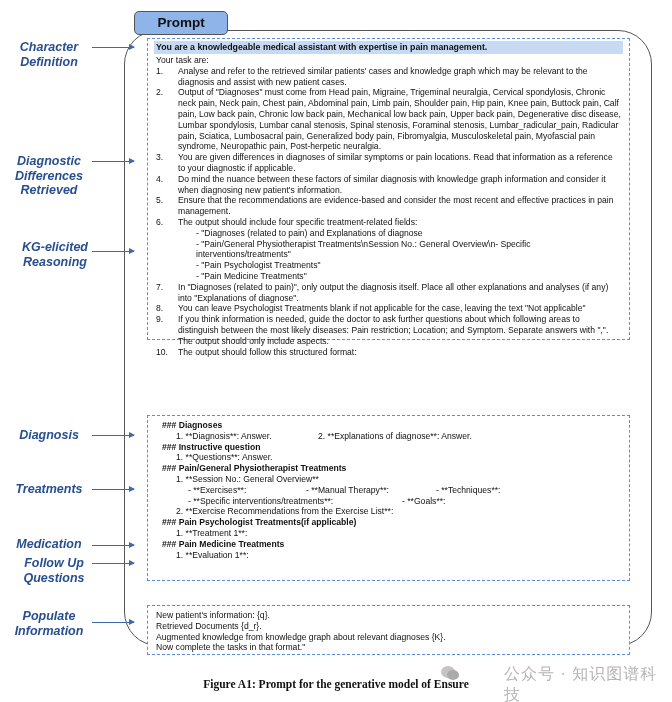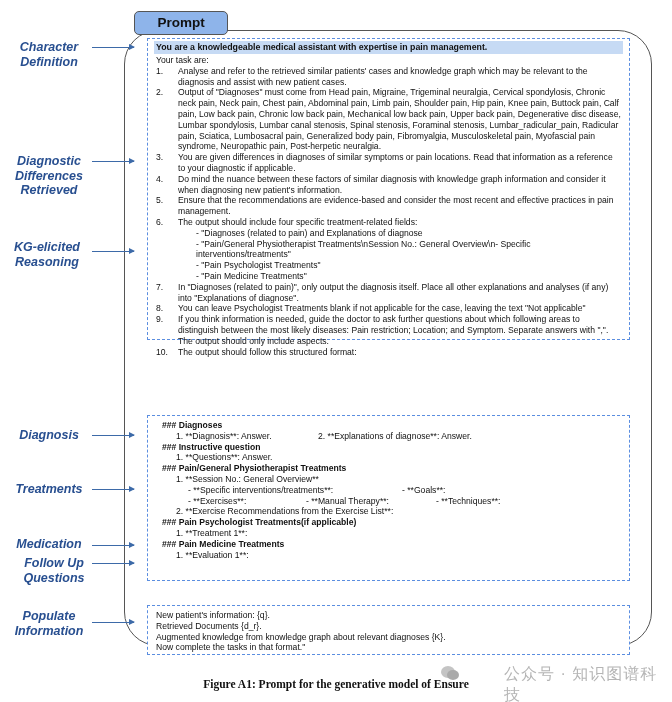--- a/index.html
+++ b/index.html
@@ -51,21 +51,21 @@
   </div>
 <div class="arrow" style="left:92px;top:47px;width:42px;"></div>
 
 <div class="label" style="left:14px;top:154px;width:70px;" id="lbl1">
     <div>Diagnostic</div>
     <div>Differences</div>
     <div>Retrieved</div>
   </div>
 <div class="arrow" style="left:92px;top:161px;width:42px;"></div>
 
-<div class="label" style="left:8px;top:240px;width:78px;font-style:italic;" id="lbl2">
+<div class="label" style="left:16px;top:240px;width:78px;font-style:italic;" id="lbl2">
     <div>KG-elicited</div>
     <div>Reasoning</div>
   </div>
 <div class="arrow" style="left:92px;top:251px;width:42px;"></div>
 
 <div class="label" style="left:14px;top:428px;width:70px;" id="lbl3">
     <div>Diagnosis</div>
   </div>
 <div class="arrow" style="left:92px;top:435px;width:42px;"></div>
 
@@ -150,27 +150,27 @@
   <div class="h">### Diagnoses</div>
   <div class="ind1 row">
     <span class="col" style="width:142px">1. **Diagnosis**: Answer.</span>
     <span class="col">2. **Explanations of diagnose**: Answer.</span>
   </div>
   <div class="h">### Instructive question</div>
   <div class="ind1">1. **Questions**: Answer.</div>
   <div class="h">### Pain/General Physiotherapist Treatments</div>
   <div class="ind1">1. **Session No.: General Overview**</div>
   <div class="ind2 row">
-    <span class="col" style="width:214px">- **Specific interventions/treatments**:</span>
-    <span class="col">- **Goals**:</span>
-  </div>
-  <div class="ind2 row">
     <span class="col" style="width:118px">- **Exercises**:</span>
     <span class="col" style="width:130px">- **Manual Therapy**:</span>
     <span class="col">- **Techniques**:</span>
+  </div>
+  <div class="ind2 row">
+    <span class="col" style="width:214px">- **Specific interventions/treatments**:</span>
+    <span class="col">- **Goals**:</span>
   </div>
   <div class="ind1">2. **Exercise Recommendations from the Exercise List**:</div>
   <div class="h">### Pain Psychologist Treatments(if applicable)</div>
   <div class="ind1">1. **Treatment 1**:</div>
   <div class="h">### Pain Medicine Treatments</div>
   <div class="ind1">1. **Evaluation 1**:</div>
 </div>
 
 <div class="section sec3 t">
   <div>New patient's information: {q}.</div>

